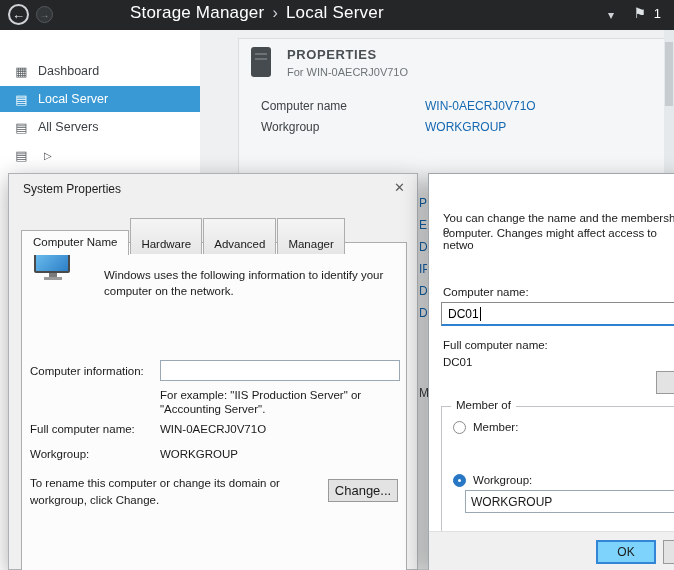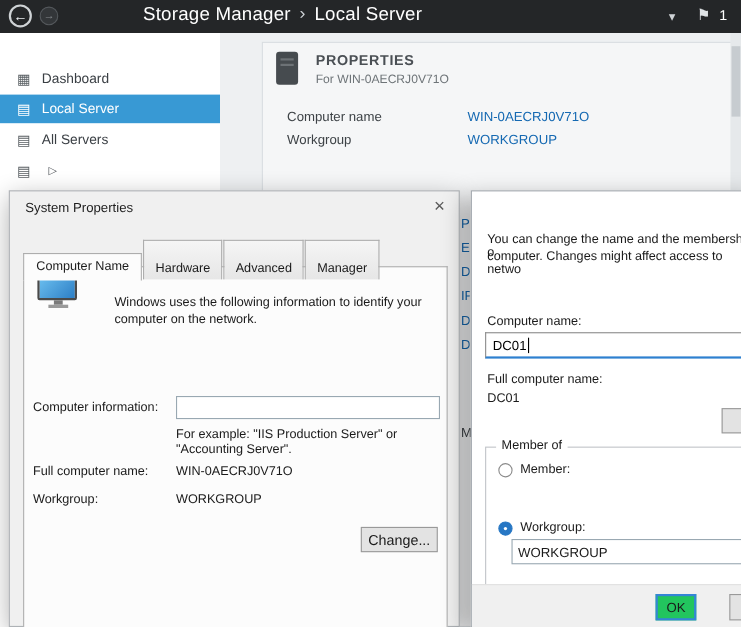--- a/index.html
+++ b/index.html
@@ -86,21 +86,21 @@
   .groupbox { position:absolute; left:12px; top:232px; width:260px; height:128px; border:1px solid #c0c4c8; }
   .group-legend { position:absolute; left:22px; top:225px; background:#ffffff; padding:0 5px;
                   font-size:11.5px; color:#1a1a1a; }
   .radio { position:absolute; width:13px; height:13px; border-radius:50%;
            border:1px solid #8a8a8a; background:#fff; cursor:pointer; }
   .radio.checked { border-color:#2777c4; background:#2777c4; }
   .radio.checked::after { content:""; position:absolute; left:4px; top:4px; width:3px; height:3px;
            background:#fff; border-radius:50%; }
   .cn-footer { position:absolute; left:0; right:0; top:357px; height:40px; background:#f0f0f0;
                border-top:1px solid #e0e0e0; }
-  .ok-btn { position:absolute; left:167px; top:366px; width:37px; height:24px; background:#22c55e;
+  .ok-btn { position:absolute; left:167px; top:366px; width:60px; height:24px; background:#7dd3fc;
             border:2px solid #3585d6; font-size:12px; color:#1a1a1a; text-align:center;
             line-height:20px; cursor:pointer; z-index:2; }
   .cancel-frag { left:234px; top:366px; width:50px; height:24px; z-index:2; }
   .more-frag { left:227px; top:197px; width:46px; height:23px; }
 </style>
 </head>
 <body>
 
 <div class="screen">
 
@@ -182,20 +182,21 @@
 
       <div class="lbl" style="left:138px; top:146px;">For example: "IIS Production Server" or</div>
       <div class="lbl" style="left:138px; top:160px;">"Accounting Server".</div>
 
       <div class="lbl" style="left:8px; top:180px;">Full computer name:</div>
       <div class="lbl" style="left:138px; top:180px;">WIN-0AECRJ0V71O</div>
 
       <div class="lbl" style="left:8px; top:205px;">Workgroup:</div>
       <div class="lbl" style="left:138px; top:205px;">WORKGROUP</div>
 
+      <div class="lbl" style="left:8px; top:232px; width:288px; line-height:1.5;">To rename this computer or change its domain or workgroup, click Change.</div>
       <button class="btn" style="left:306px; top:236px; width:70px; height:23px;">Change...</button>
     </div>
   </div>
 
   <div class="cn">
 
     <div class="lbl" style="left:14px; top:38px;">You can change the name and the membership o</div>
     <div class="lbl" style="left:14px; top:53px;">computer. Changes might affect access to netwo</div>
 
     <div class="lbl" style="left:14px; top:112px;">Computer name:</div>

